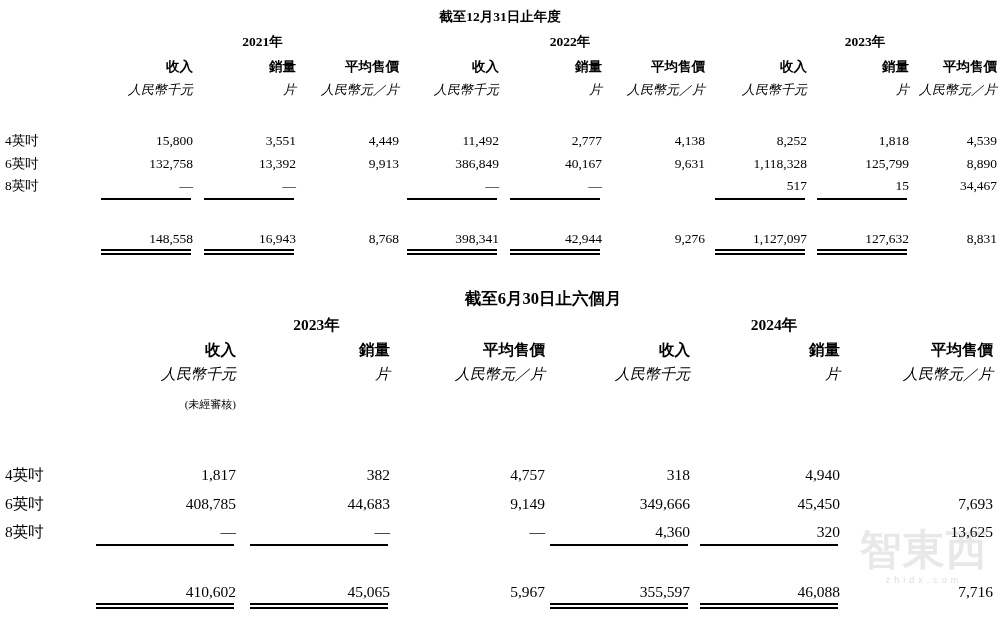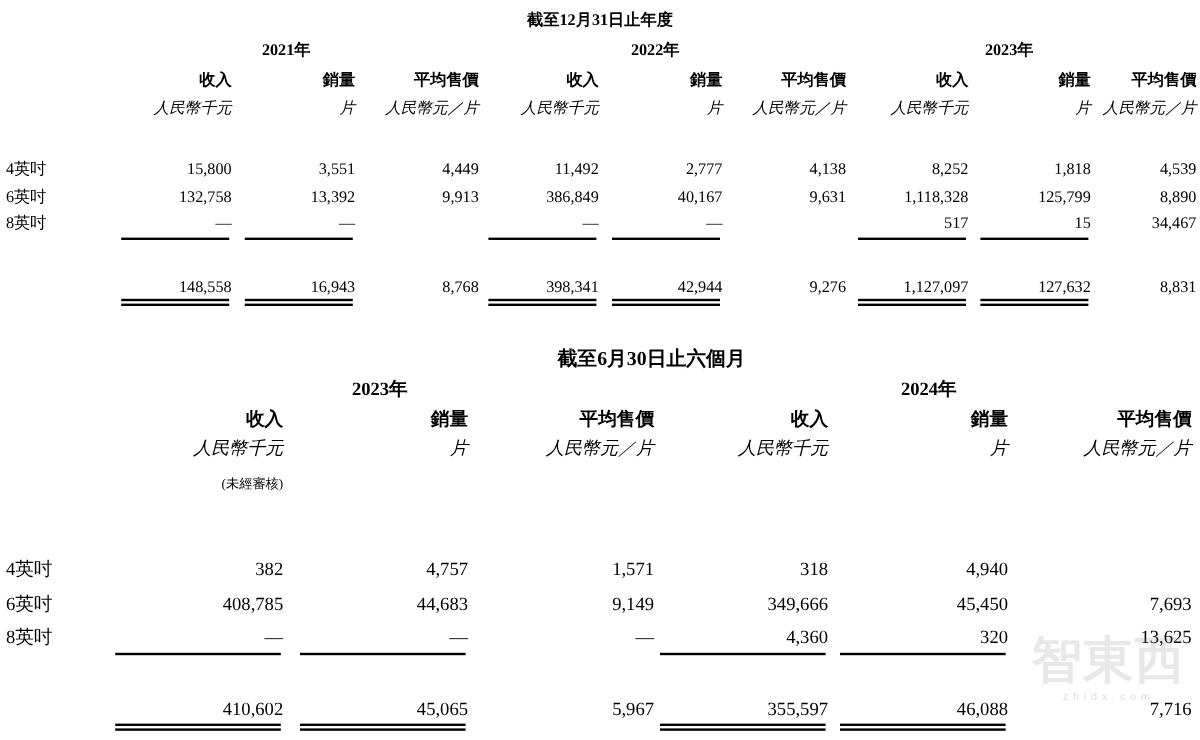--- a/index.html
+++ b/index.html
@@ -7,21 +7,21 @@
     width:1000px;height:617px;position:relative;overflow:hidden;
     background:#ffffff;color:#000;
     font-family:"Liberation Serif","DejaVu Serif",serif;
   }
   .tbl{position:absolute;left:0;width:1000px;}
   #t1{top:8px;font-size:13.5px;}
   #t2{top:290px;font-size:15.5px;}
 
   
   .g1 {display:grid;grid-template-columns:50px 143px 103px 103px 100px 103px 103px 102px 102px 88px;}
-  .g1y{display:grid;grid-template-columns:50px 349px 306px 292px;}
+  .g1y{display:grid;grid-template-columns:50px 349px 306px 292px;margin-left:24px;}
   .g2 {display:grid;grid-template-columns:50px 186px 154px 155px 145px 150px 153px;}
   .g2y{display:grid;grid-template-columns:50px 495px 448px;}
 
   .num{text-align:right;}
   .lbl{text-align:left;padding-left:5px;}
   .b{font-weight:bold;}
   .i{font-style:italic;}
   .ttl{text-align:center;font-weight:bold;}
   #t1 .ttl{font-size:13.5px;line-height:18px;text-align:center;}
   #t2 .ttl{font-size:16.5px;line-height:18px;}
@@ -224,23 +224,23 @@
       <div></div>
       <div></div>
       <div></div>
       <div></div>
   </div>
 
   <div style="height:54px"></div>
 
   <div class="g2" style="height:29px;line-height:18px">
     <div class="lbl">4英吋</div>
+    <div class="num">1,817</div>
     <div class="num">382</div>
     <div class="num">4,757</div>
-    <div class="num">1,571</div>
     <div class="num">318</div>
     <div class="num">4,940</div>
   </div>
 
   <div class="g2" style="height:29px;line-height:18px">
     <div class="lbl">6英吋</div>
     <div class="num">408,785</div>
     <div class="num">44,683</div>
     <div class="num">9,149</div>
     <div class="num">349,666</div>

